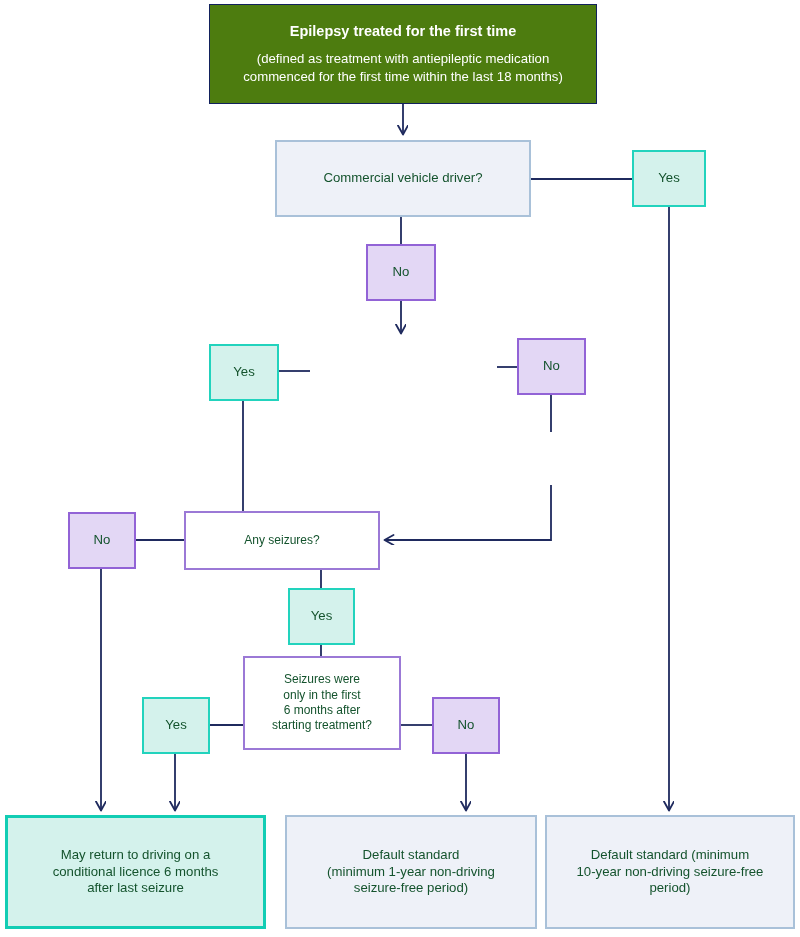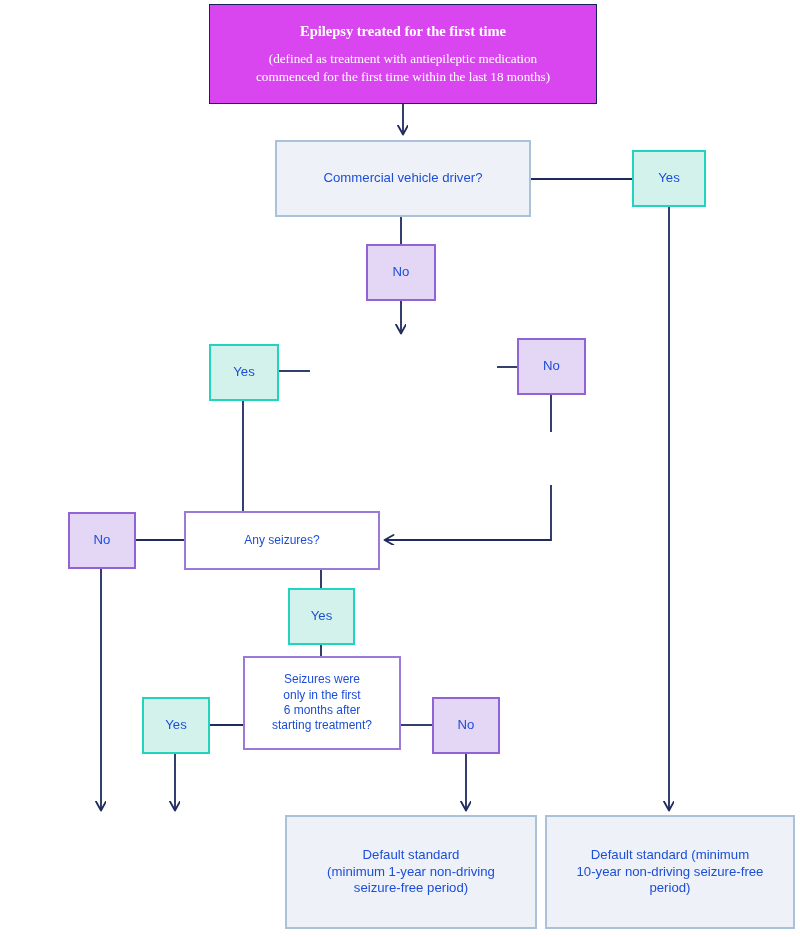--- a/index.html
+++ b/index.html
@@ -26,35 +26,34 @@
     pointer-events: none;
   }
   .node {
     position: absolute;
     box-sizing: border-box;
     display: flex;
     align-items: center;
     justify-content: center;
     text-align: center;
     line-height: 1.28;
-    color: #1d4ed8;
+    color: #14532d;
   }
   .node .txt {
     display: block;
     white-space: pre-line;
     padding: 0 6px;
   }
   
   .n-header {
-    background: #d946ef;
+    background: #4d7c0f;
     border: 1px solid #12215c;
     color: #ffffff;
     flex-direction: column;
     font-size: 13.5px;
-    font-family: Liberation Serif, serif;
   }
   .n-header .title {
     font-weight: bold;
     font-size: 14.5px;
     margin-bottom: 9px;
     display: block;
   }
   .n-header .sub {
     display: block;
     white-space: pre-line;
@@ -191,20 +190,25 @@
   </div>
 
   <div class="node n-teal" style="left:142px; top:697px; width:68px; height:57px;">
     <span class="txt">Yes</span>
   </div>
 
   <div class="node n-purple" style="left:432px; top:697px; width:68px; height:57px;">
     <span class="txt">No</span>
   </div>
 
+  <div class="node n-teal-outcome" style="left:5px; top:815px; width:261px; height:114px;">
+    <span class="txt">May return to driving on a
+conditional licence 6 months
+after last seizure</span>
+  </div>
 
   <div class="node n-blue" style="left:285px; top:815px; width:252px; height:114px;">
     <span class="txt">Default standard
 (minimum 1-year non-driving
 seizure-free period)</span>
   </div>
 
   <div class="node n-blue" style="left:545px; top:815px; width:250px; height:114px;">
     <span class="txt">Default standard (minimum
 10-year non-driving seizure-free

